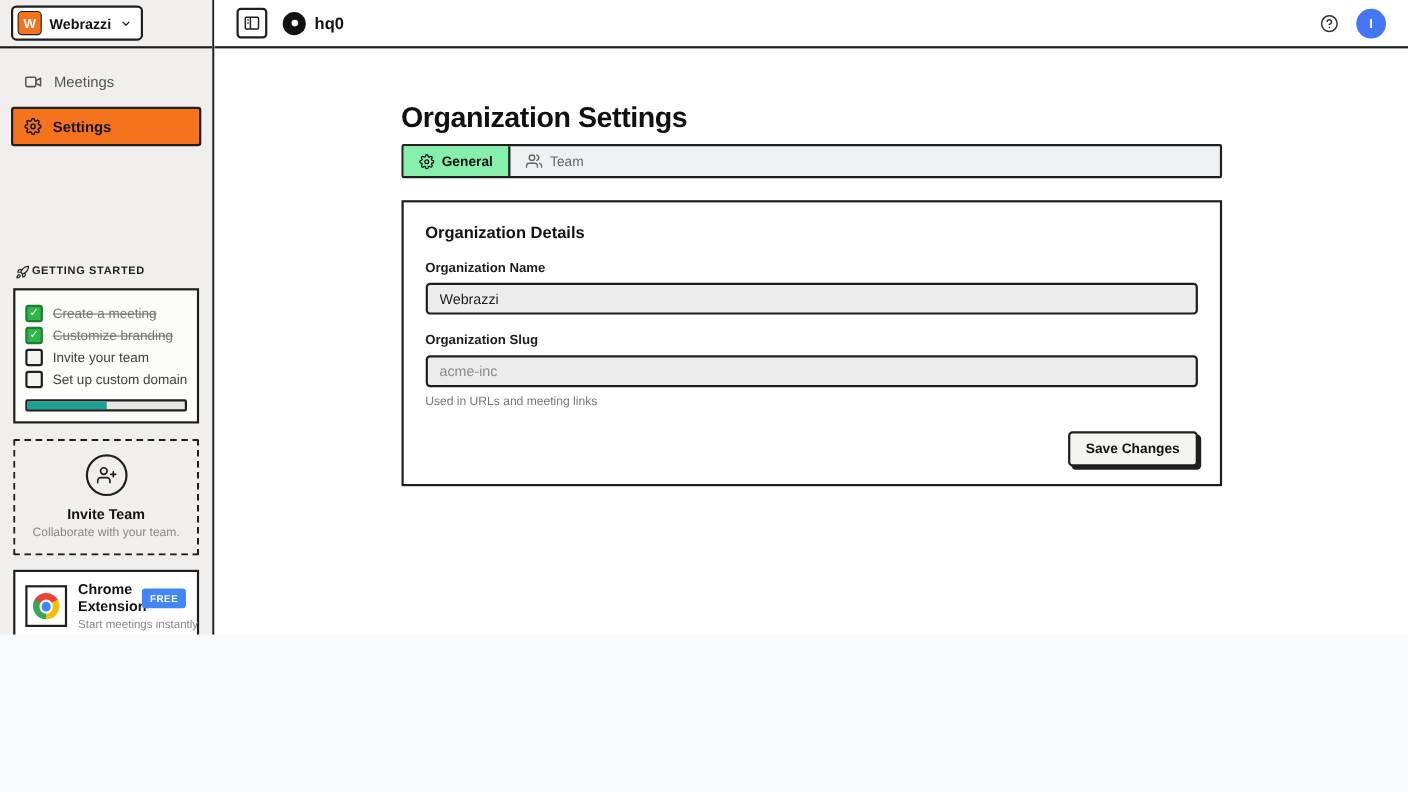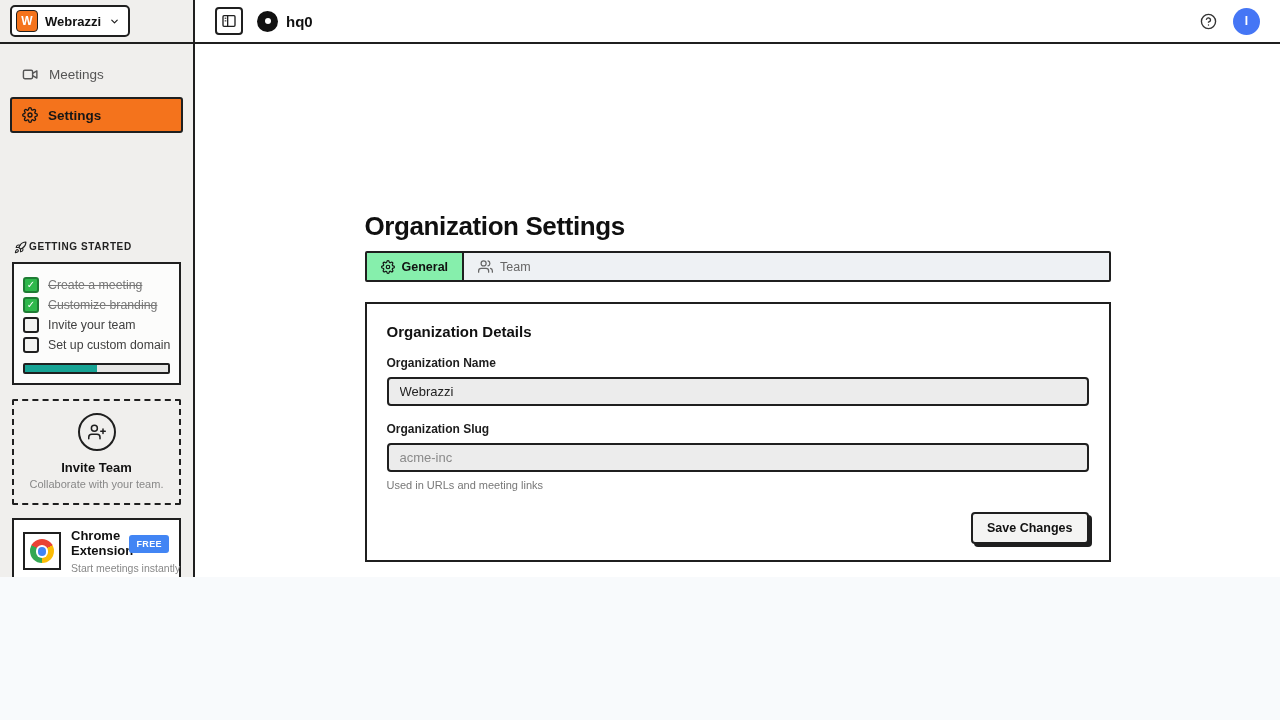--- a/index.html
+++ b/index.html
@@ -49,32 +49,32 @@
   .chrome-frame{width:38px;height:38px;flex:0 0 38px;border:2px solid var(--border-dark);display:grid;place-items:center;background:#fff;}
   .chrome-logo{position:relative;width:24px;height:24px;border-radius:50%;background:conic-gradient(from 60deg,#fbbc05 0 120deg,#34a853 120deg 240deg,#ea4335 240deg 360deg);}
   .chrome-inner{position:absolute;inset:24%;background:#fff;border-radius:50%;}
   .chrome-core{position:absolute;inset:32%;background:var(--badge-blue);border-radius:50%;}
   .chrome-text{line-height:1.15;}
   .chrome-title{font-weight:bold;font-size:13px;color:#111;width:78px;}
   .chrome-sub{font-size:10.5px;color:#888;margin-top:3px;white-space:nowrap;}
   .free-badge{position:absolute;top:15px;right:10px;background:var(--badge-blue);color:#fff;font-size:9px;font-weight:bold;letter-spacing:.4px;padding:4px 7px;border-radius:3px;text-align:right;}
 
   
-  .main{flex:1;display:flex;flex-direction:column;background:#fff;min-width:0;justify-content:space-between;}
+  .main{flex:1;display:flex;flex-direction:column;background:#fff;min-width:0;}
   .topbar{height:44px;flex:0 0 44px;border-bottom:2px solid var(--border-dark);display:flex;align-items:center;gap:14px;padding:0 20px;background:#fff;}
   .panel-btn{width:28px;height:28px;border:2px solid var(--border-dark);border-radius:4px;background:#fff;display:grid;place-items:center;cursor:pointer;padding:0;}
   .brand{display:flex;align-items:center;gap:8px;}
   .donut{width:21px;height:21px;background:#111;border-radius:50%;position:relative;}
   .donut::after{content:"";position:absolute;width:6px;height:6px;background:#fff;border-radius:50%;top:50%;left:50%;transform:translate(-50%,-50%);}
   .ws-name{font-weight:800;font-size:15px;color:#111;}
   .topbar-right{margin-left:auto;display:flex;align-items:center;gap:16px;}
   .help-btn{background:none;border:none;padding:0;cursor:pointer;display:grid;place-items:center;}
   .avatar{width:27px;height:27px;border-radius:50%;background:var(--avatar-blue);color:#fff;font-size:12px;font-weight:bold;display:grid;place-items:center;cursor:pointer;}
 
-  .content{width:746px;margin:0 auto;padding-top:17px;}
+  .content{width:746px;margin:0 auto;padding-top:47px;}
   .page-title{margin:0 0 9px;font-size:26px;font-weight:800;letter-spacing:-.4px;color:#101010;}
   .page-sub{margin:0 0 35px;font-size:13px;color:#555;}
 
   .tabs{display:flex;border:2px solid var(--border-dark);background:var(--tabs-bg);height:31px;margin-bottom:20px;border-radius:2px;}
   .tab{display:flex;align-items:center;gap:7px;padding:0 14px;font-size:12.5px;color:#666;cursor:pointer;}
   .tab.active{background:#86efac;border-right:2px solid var(--border-dark);color:#111;font-weight:bold;}
 
   .card{border:2px solid var(--border-dark);background:#fff;border-radius:0;padding:19px 20px 16px;margin-bottom:15px;}
   .card-title{margin:0 0 16px;font-size:15px;font-weight:bold;color:#111;}
   .card-sub{margin:-6px 0 14px;font-size:12.5px;color:#555;}

